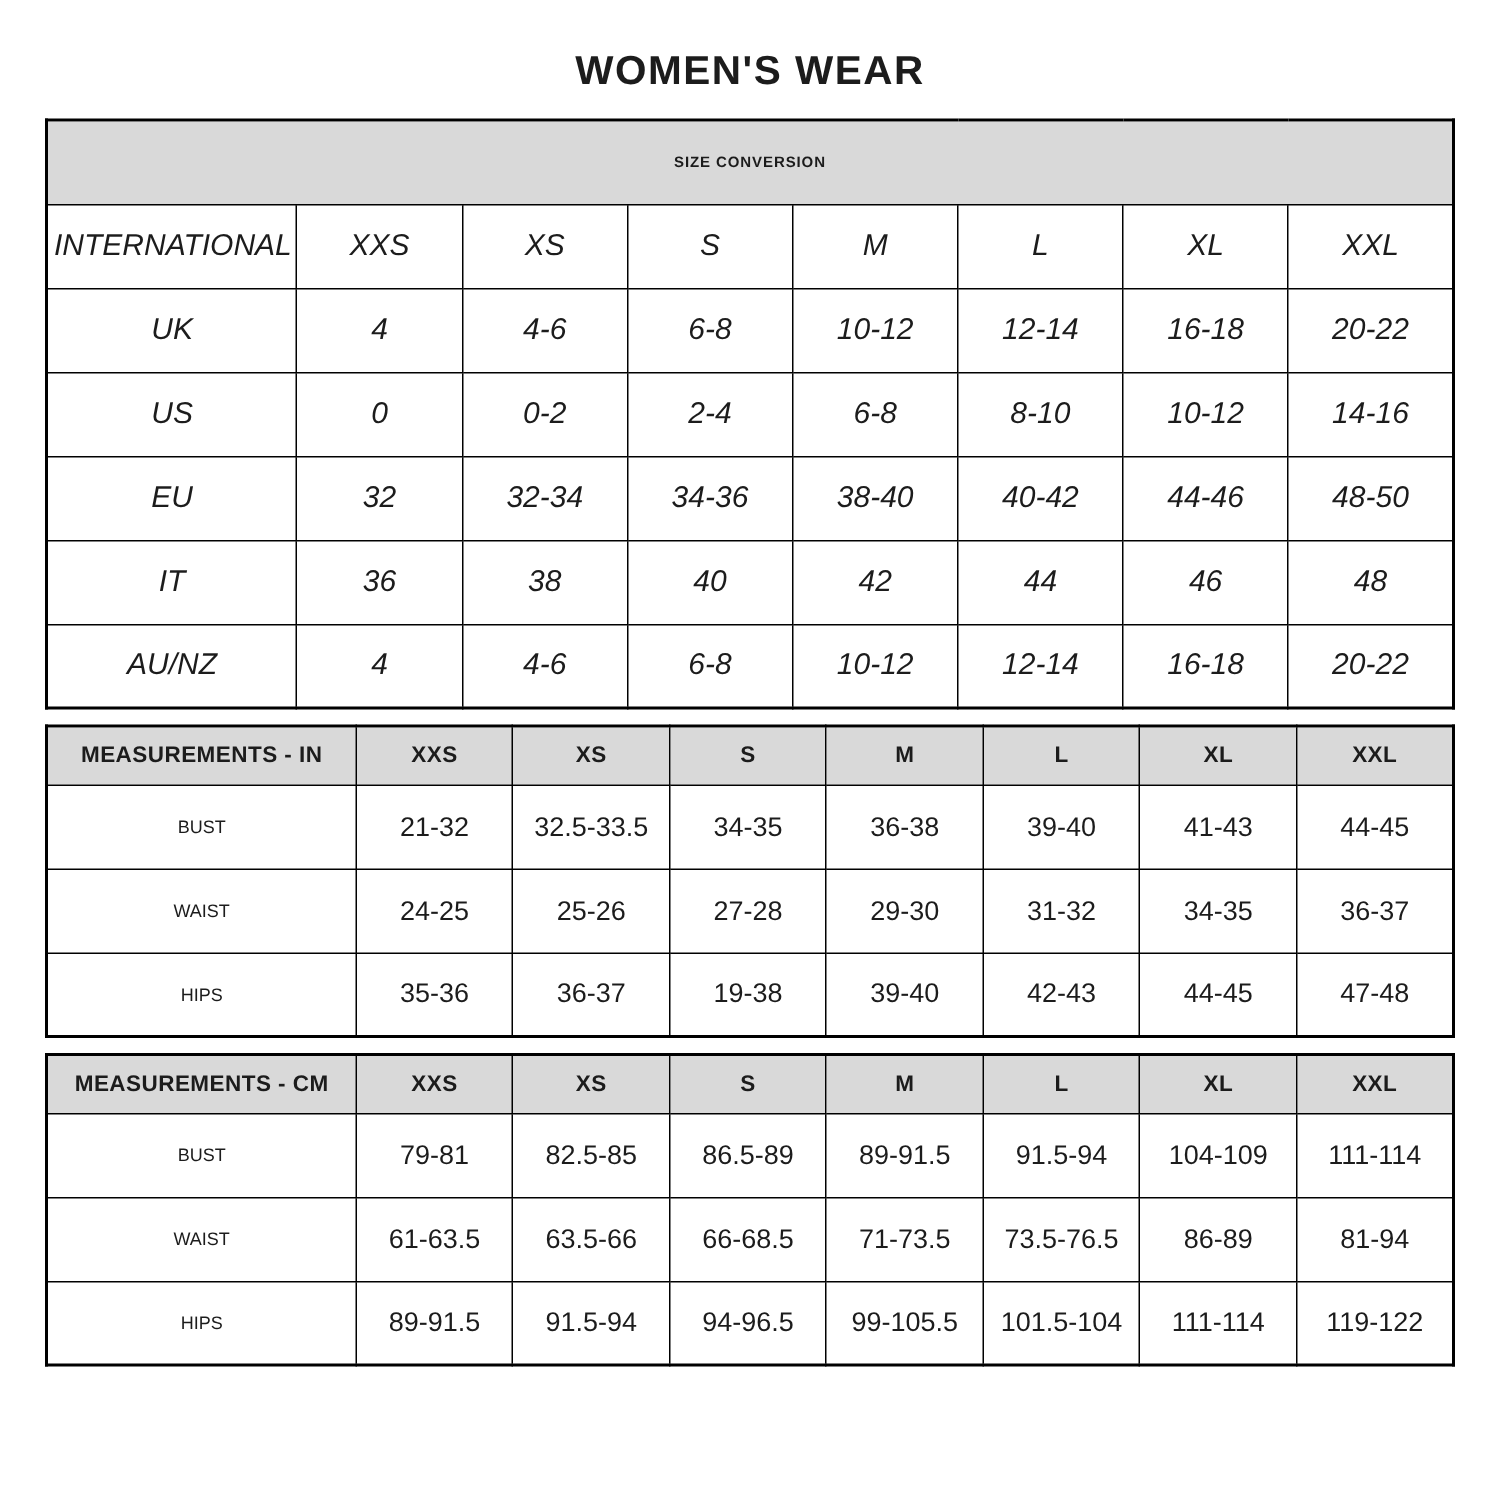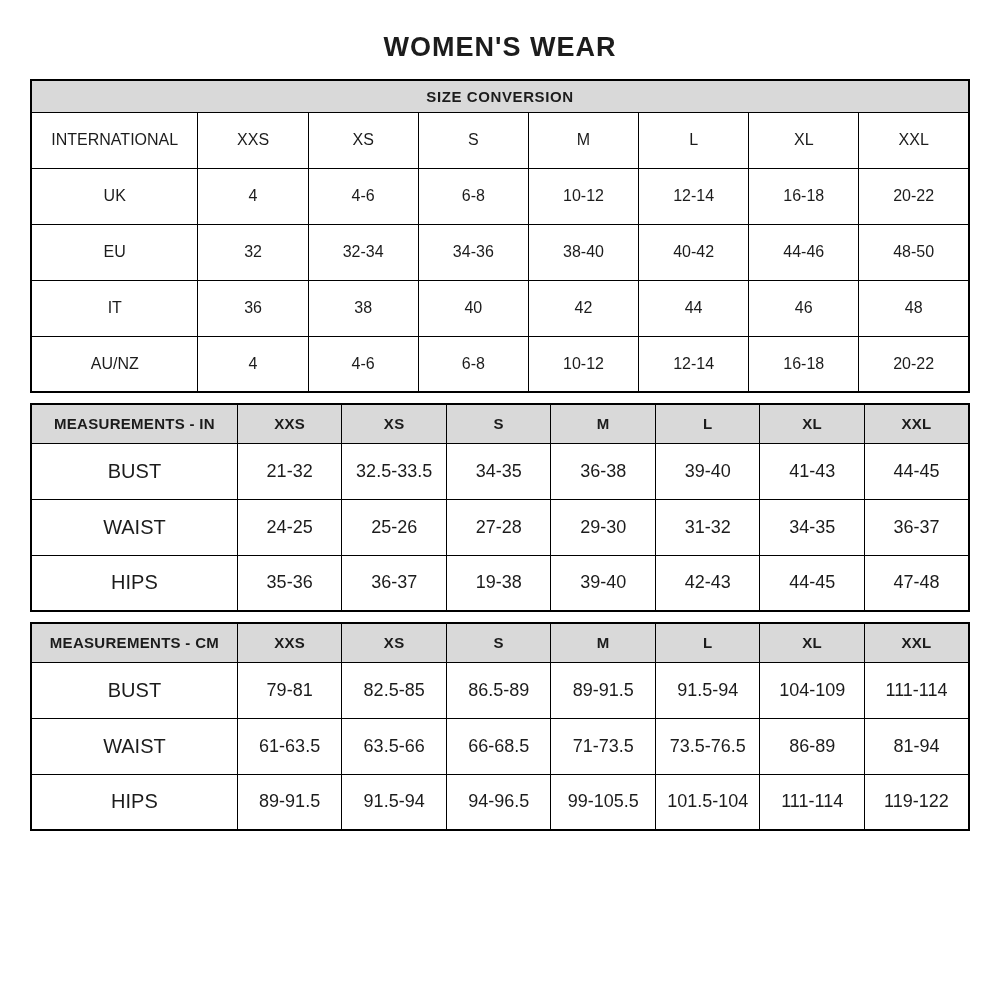--- a/index.html
+++ b/index.html
@@ -29,39 +29,39 @@
   th, td {
     border: 1.5px solid var(--line);
     text-align: center;
     vertical-align: middle;
     padding: 2px 4px;
     overflow: hidden;
   }
   
   tr.banner th {
     background: var(--hdr);
-    height: 32px;
-    font-size: 15px;
+    height: 56px;
+    font-size: 10px;
     font-weight: 700;
     letter-spacing: 0.6px;
   }
   
-  .t1 td { height: 56px; font-size: 16px; font-weight: 400; }
+  .t1 td { height: 56px; font-size: 20px; font-weight: 400; font-style: italic; }
   .t1 col.c0 { width: 17.8%; }
   .t1 col.cn { width: 11.742%; }
   
   .mt tr.hdr th {
     background: var(--hdr);
     height: 39px;
     font-size: 15px;
     font-weight: 700;
     letter-spacing: 0.3px;
   }
   .mt td { height: 56px; font-size: 18px; font-weight: 400; }
-  .mt td.rowlabel { font-size: 20px; }
+  .mt td.rowlabel { font-size: 12px; }
   .mt col.c0 { width: 22%; }
   .mt col.cn { width: 11.142%; }
 </style>
 </head>
 <body>
 
 <div class="sheet">
 
   <h1 class="page-title">WOMEN'S WEAR</h1>
 
@@ -86,20 +86,30 @@
         </tr>
         <tr>
           <td class="rowlabel">UK</td>
           <td>4</td>
           <td>4-6</td>
           <td>6-8</td>
           <td>10-12</td>
           <td>12-14</td>
           <td>16-18</td>
           <td>20-22</td>
+        </tr>
+        <tr>
+          <td class="rowlabel">US</td>
+          <td>0</td>
+          <td>0-2</td>
+          <td>2-4</td>
+          <td>6-8</td>
+          <td>8-10</td>
+          <td>10-12</td>
+          <td>14-16</td>
         </tr>
         <tr>
           <td class="rowlabel">EU</td>
           <td>32</td>
           <td>32-34</td>
           <td>34-36</td>
           <td>38-40</td>
           <td>40-42</td>
           <td>44-46</td>
           <td>48-50</td>

